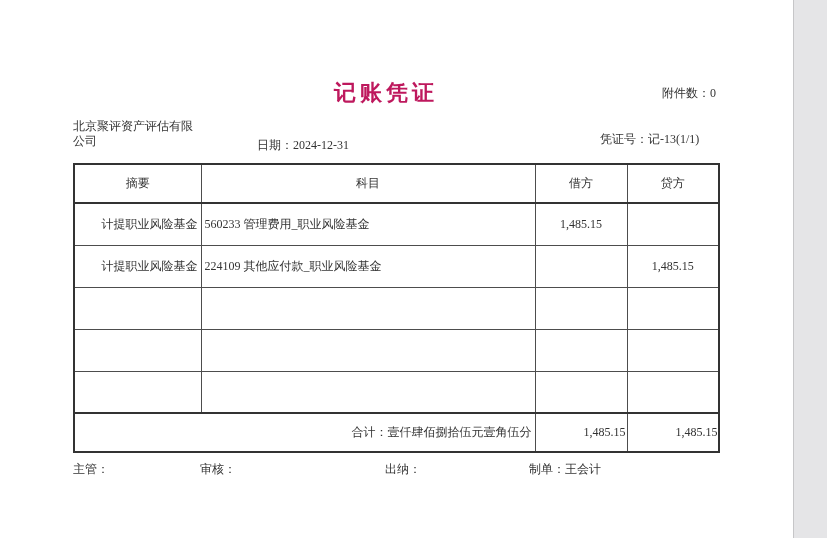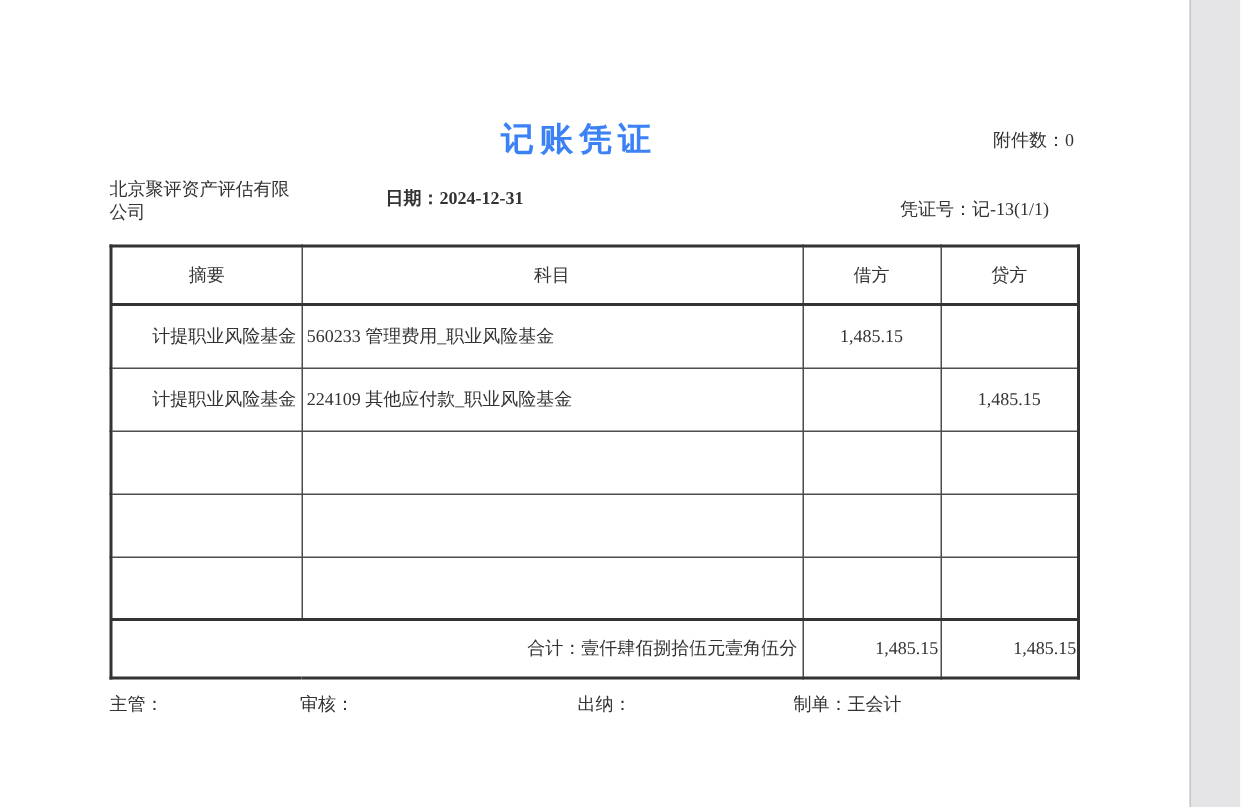--- a/index.html
+++ b/index.html
@@ -24,45 +24,44 @@
   }
   .page-title {
     position: absolute;
     left: 0;
     top: 78px;
     width: 772px;
     text-align: center;
     font-size: 22px;
     font-weight: bold;
     letter-spacing: 4px;
-    color: #3b82f6;
+    color: #be185d;
     white-space: nowrap;
   }
   .attachment-line {
     position: absolute;
     left: 662px;
     top: 85px;
     font-size: 12px;
     white-space: nowrap;
   }
   .company-name {
     position: absolute;
     left: 73px;
     top: 119px;
     width: 130px;
     font-size: 12px;
     line-height: 15px;
   }
   .date-line {
     position: absolute;
     left: 257px;
-    top: 124px;
+    top: 137px;
     font-size: 12px;
     white-space: nowrap;
-    font-weight: bold;
   }
   .voucher-no-line {
     position: absolute;
     left: 600px;
     top: 131px;
     font-size: 12px;
     white-space: nowrap;
   }
   table.voucher-table {
     position: absolute;

